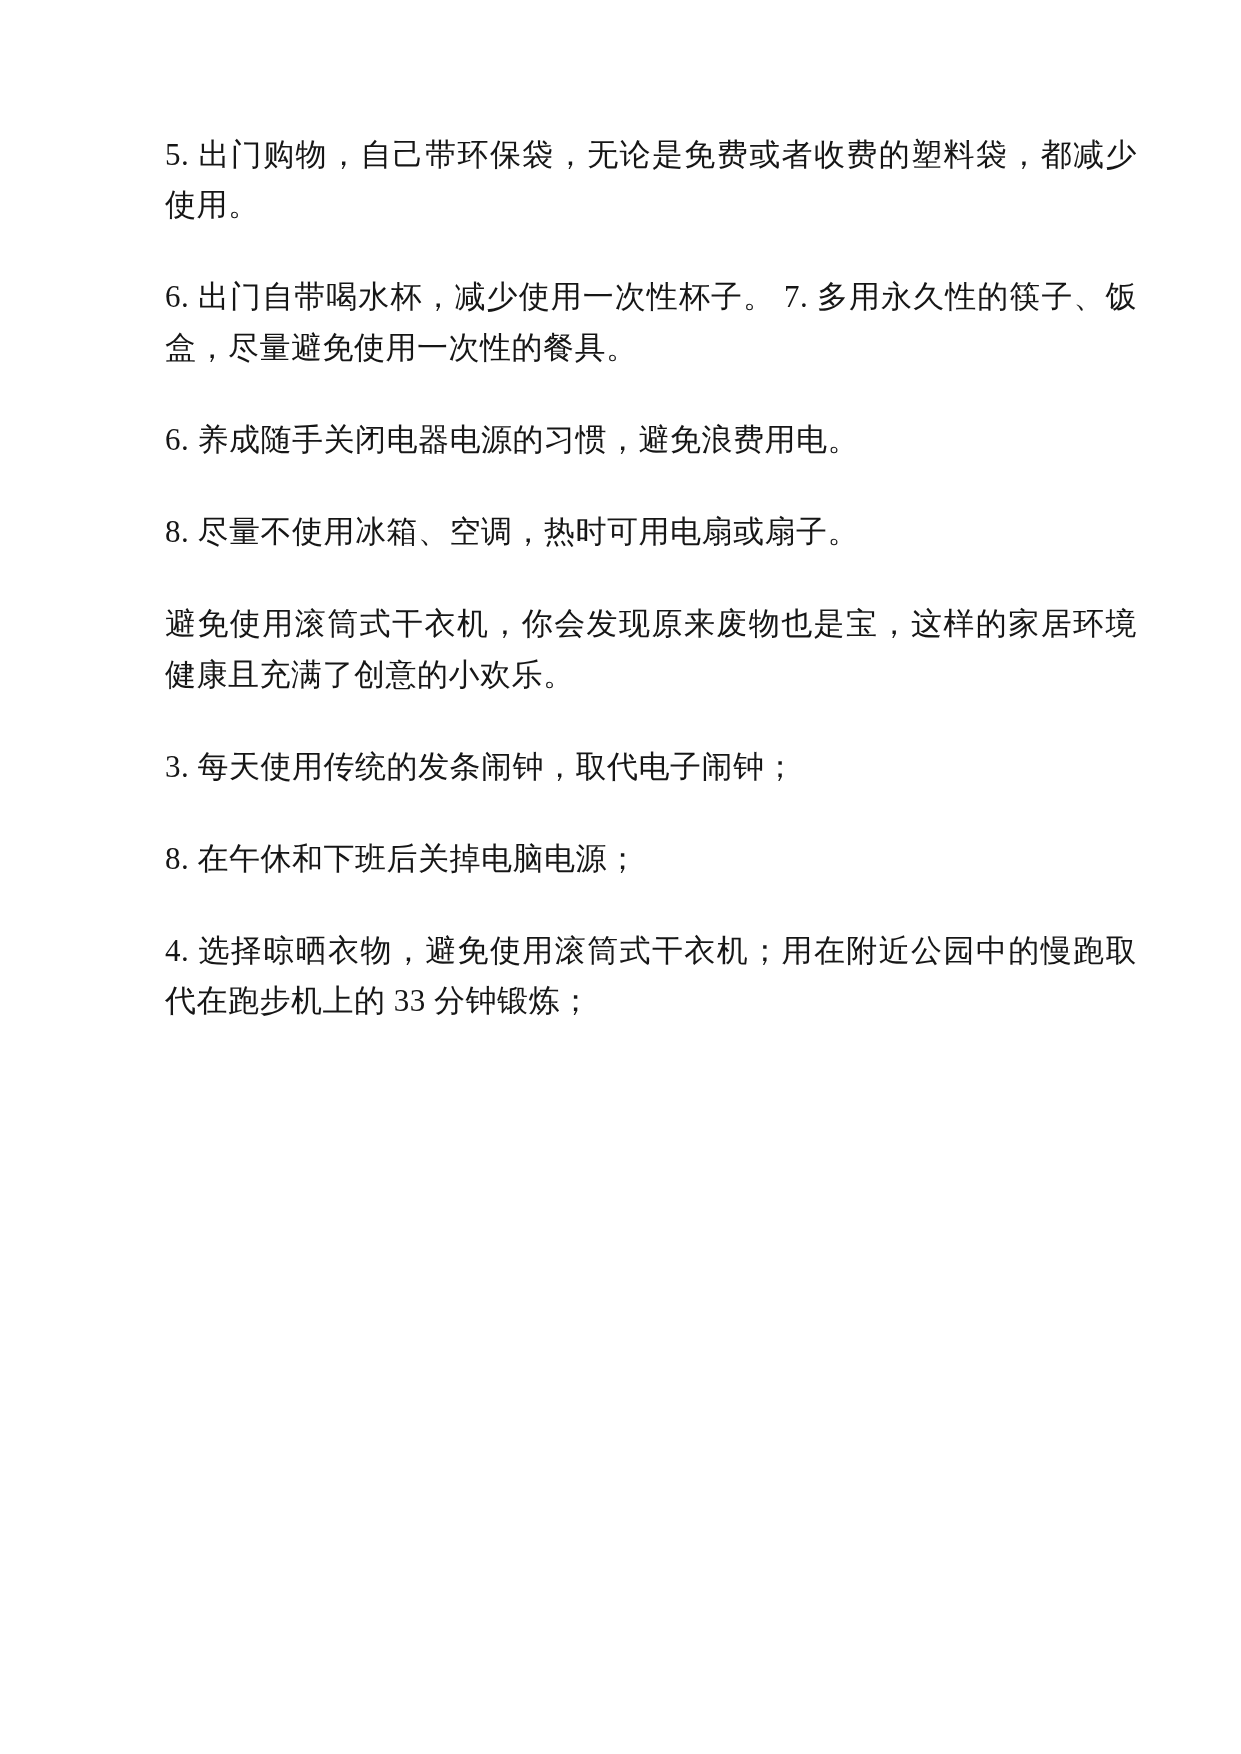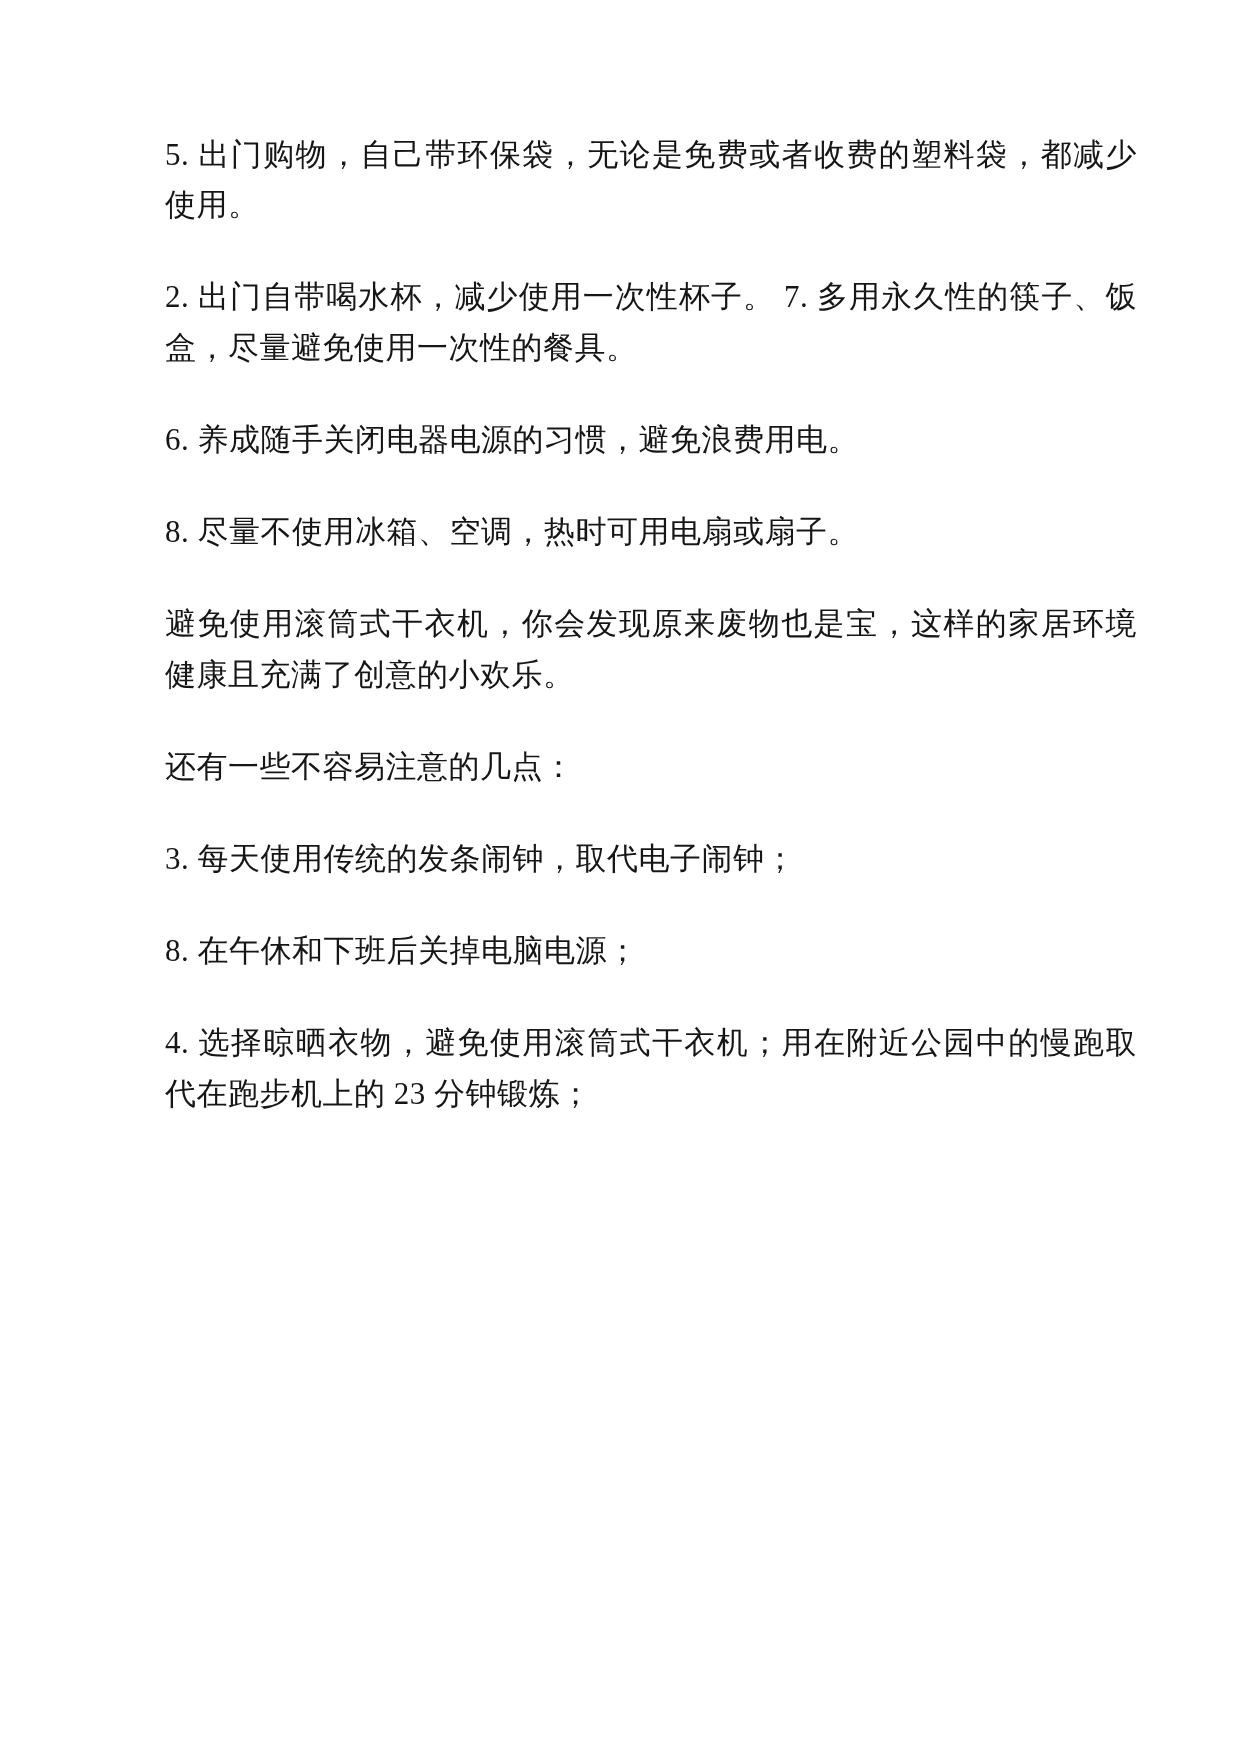--- a/index.html
+++ b/index.html
@@ -36,22 +36,21 @@
   .para:last-child {
     margin-bottom: 0;
   }
 </style>
 </head>
 <body>
 
 <div class="page">
   <div class="doc-body">
     <p class="para">5. 出门购物，自己带环保袋，无论是免费或者收费的塑料袋，都减少使用。</p>
-    <p class="para">2. 出门自带喝水杯，减少使用一次性杯子。 7. 多用永久性的筷子、饭盒，尽量避免使用一次性的餐具。</p>
+    <p class="para">6. 出门自带喝水杯，减少使用一次性杯子。 7. 多用永久性的筷子、饭盒，尽量避免使用一次性的餐具。</p>
     <p class="para">6. 养成随手关闭电器电源的习惯，避免浪费用电。</p>
     <p class="para">8. 尽量不使用冰箱、空调，热时可用电扇或扇子。</p>
     <p class="para">避免使用滚筒式干衣机，你会发现原来废物也是宝，这样的家居环境健康且充满了创意的小欢乐。</p>
-    <p class="para">还有一些不容易注意的几点：</p>
     <p class="para">3. 每天使用传统的发条闹钟，取代电子闹钟；</p>
     <p class="para">8. 在午休和下班后关掉电脑电源；</p>
-    <p class="para">4. 选择晾晒衣物，避免使用滚筒式干衣机；用在附近公园中的慢跑取代在跑步机上的 23 分钟锻炼；</p>
+    <p class="para">4. 选择晾晒衣物，避免使用滚筒式干衣机；用在附近公园中的慢跑取代在跑步机上的 33 分钟锻炼；</p>
   </div>
 </div>
 
 </body></html>

